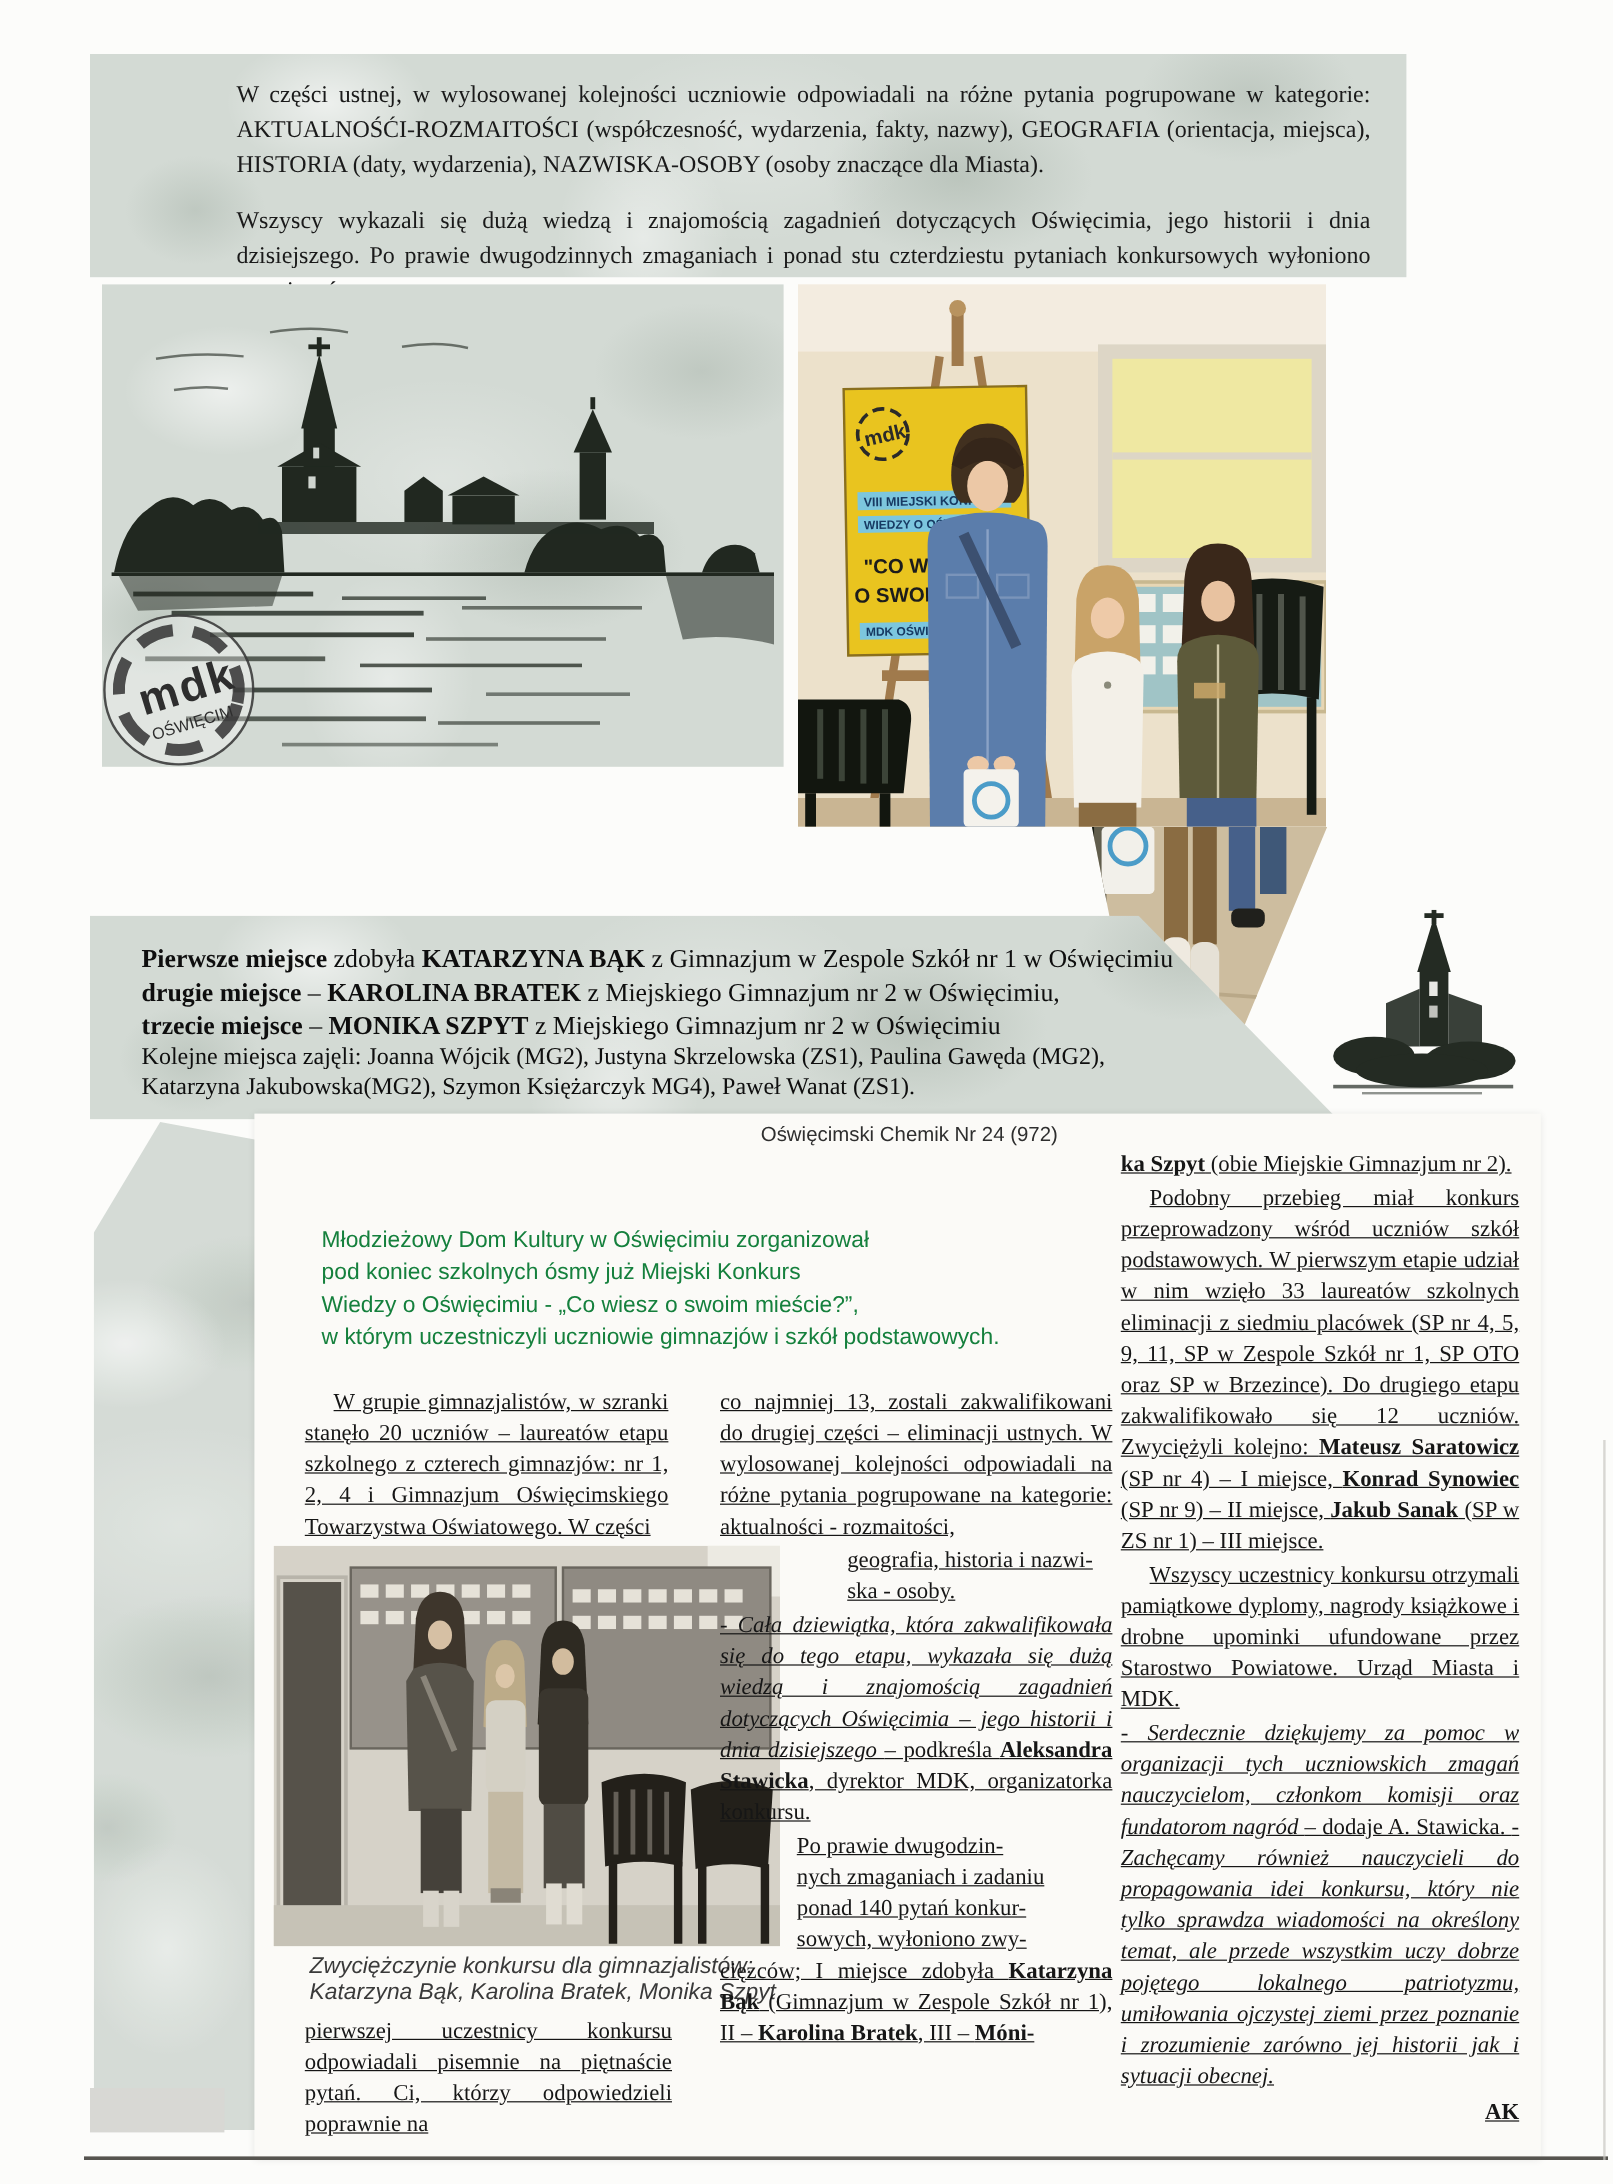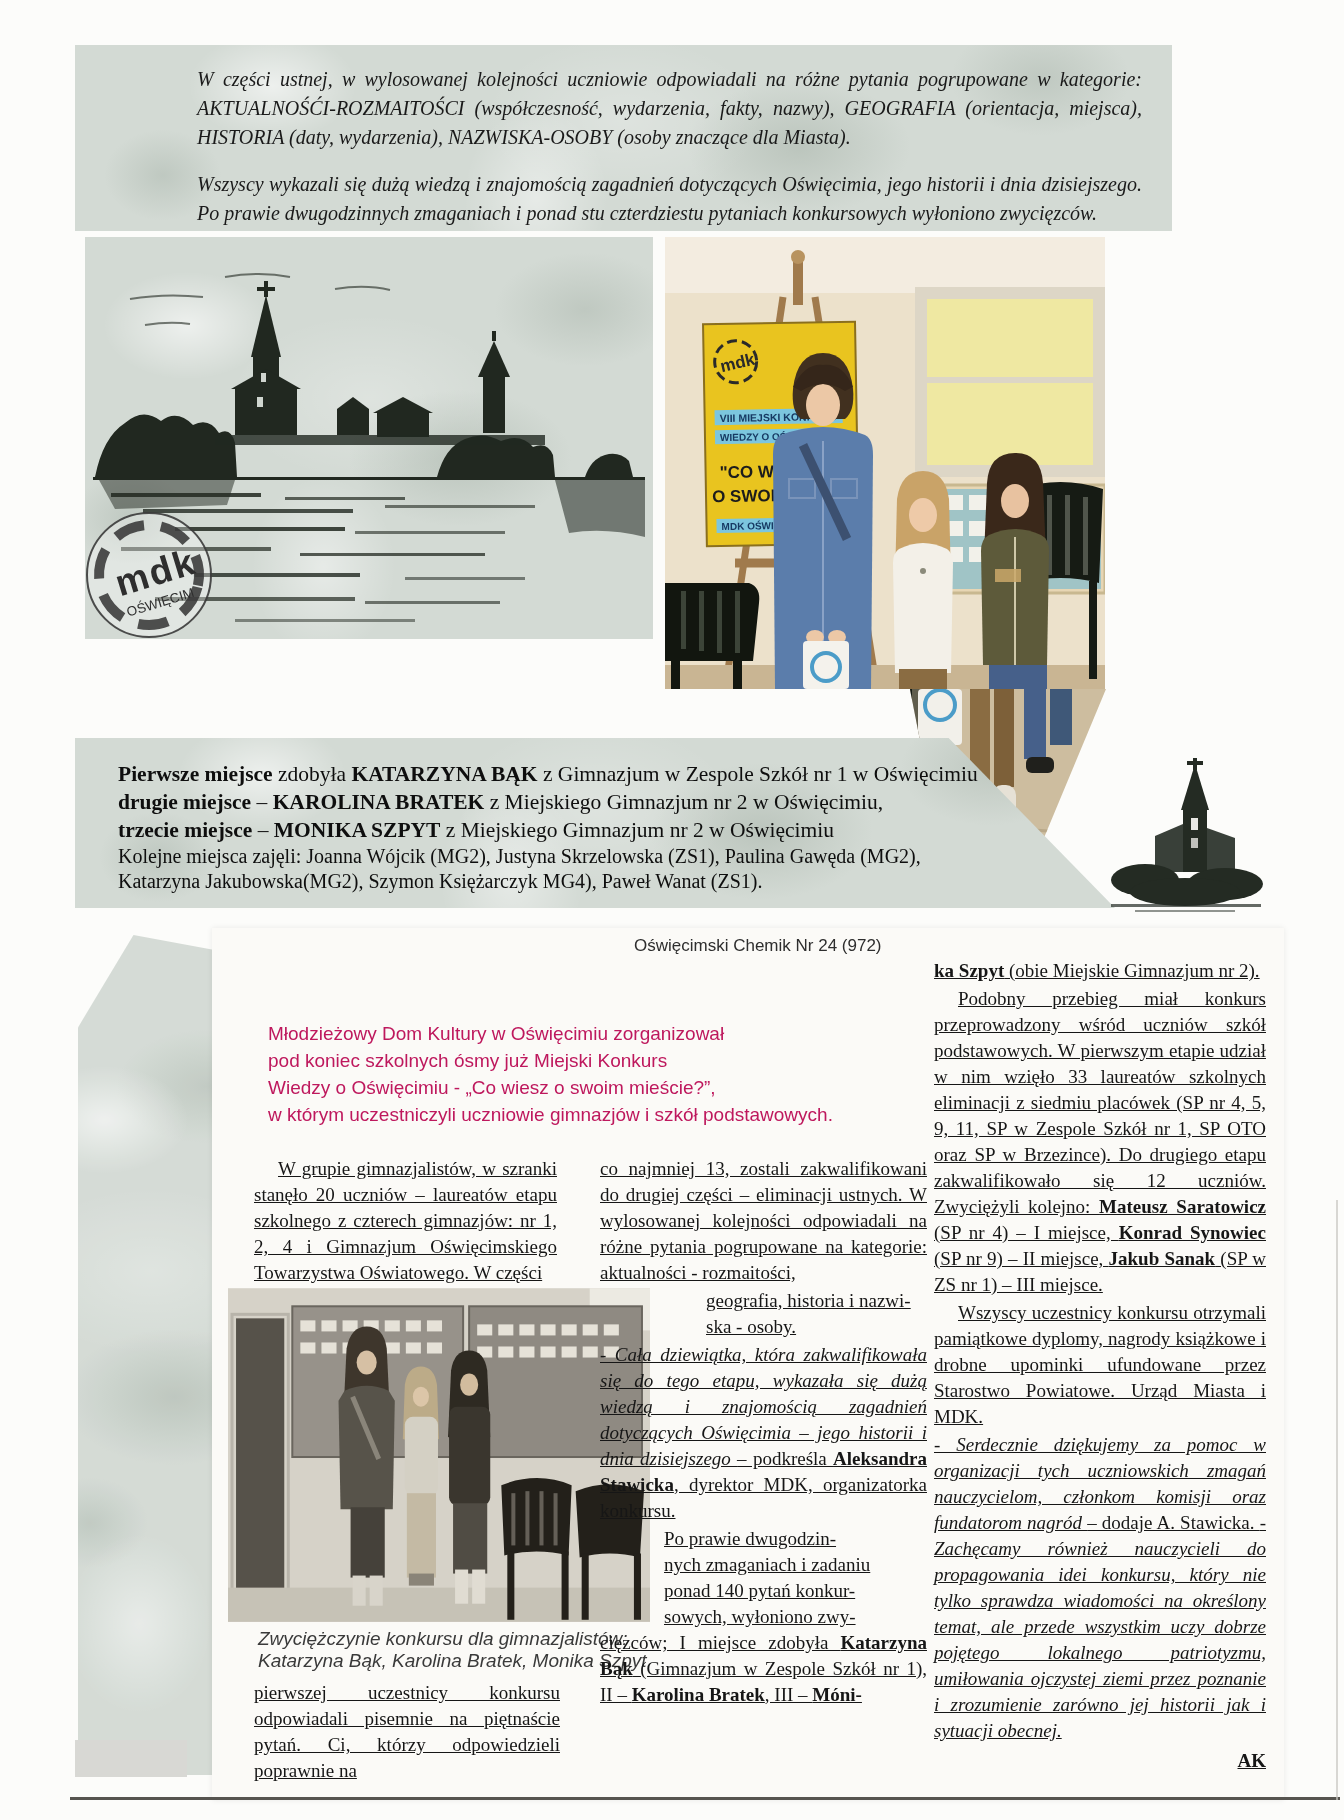--- a/index.html
+++ b/index.html
@@ -9,30 +9,30 @@
   .marble{background-color:#d3dad4;
     background-image:
       radial-gradient(ellipse 140px 90px at 18% 22%, rgba(255,255,255,.6), transparent 60%),
       radial-gradient(ellipse 180px 110px at 66% 55%, rgba(138,153,140,.32), transparent 62%),
       radial-gradient(ellipse 120px 150px at 42% 82%, rgba(255,255,255,.45), transparent 60%),
       radial-gradient(ellipse 150px 95px at 88% 18%, rgba(146,160,148,.3), transparent 60%),
       radial-gradient(ellipse 90px 70px at 8% 70%, rgba(120,138,124,.22), transparent 65%),
       radial-gradient(ellipse 200px 120px at 50% 40%, rgba(255,255,255,.25), transparent 70%);}
   .serif{font-family:"Liberation Serif",serif;text-decoration:underline;}
   .just{text-align:justify;}
-  .intro-block{padding:20px 30px 16px 122px;font-size:20px;line-height:29px;color:#1a1a1a;font-style:italic;}
+  .intro-block{padding:20px 30px 16px 122px;font-size:20px;line-height:29px;color:#1a1a1a;}
   .intro-block p{margin:0 0 18px 0;}
   .winners-block{padding:22px 40px 10px 43px;color:#0e0e0e;}
   .winners-line{font-size:21.5px;line-height:28px;white-space:nowrap;}
   .winners-small{font-size:20px;line-height:25px;white-space:nowrap;}
   .paper{background:#fbfaf7;box-shadow:0 0 6px rgba(0,0,0,.08);}
   .headline{font-family:"Liberation Sans",sans-serif;font-weight:bold;font-size:29px;
             letter-spacing:-.4px;color:#1b1b1b;}
   .source{font-family:"Liberation Sans",sans-serif;font-size:17px;color:#2e2e2e;}
-  .lead{font-family:"Liberation Sans",sans-serif;font-size:19px;line-height:27px;color:#be185d;}
+  .lead{font-family:"Liberation Sans",sans-serif;font-size:19px;line-height:27px;color:#15803d;}
   .colbody{font-size:19px;line-height:26px;}
   .colbody p{margin:0 0 2px 0;}
   .indent{text-indent:24px;}
   .caption{font-family:"Liberation Sans",sans-serif;font-style:italic;font-size:19px;
            line-height:22px;color:#3a3a3a;}
   .pre{white-space:pre-line;}
   .footer-rule{background:#56544f;}
   svg text{font-family:"Liberation Sans",sans-serif;}
 </style>
 </head>
@@ -213,21 +213,21 @@
       <rect x="92" y="0" width="20" height="98" fill="#8a6c42"></rect>
         <rect x="116" y="0" width="20" height="98" fill="#7d6039"></rect>
       <rect x="90" y="92" width="24" height="82" rx="10" fill="#efeae0"></rect>
       <rect x="114" y="96" width="24" height="80" rx="10" fill="#e6e1d6"></rect>
       <rect x="146" y="0" width="22" height="70" fill="#46608a"></rect>
         <rect x="172" y="0" width="22" height="56" fill="#3f5878"></rect>
       <rect x="148" y="68" width="28" height="16" rx="6" fill="#20201c"></rect>
     </svg>
   </div>
 
-  <div class="abs marble winners-block" style="left:75px;top:738px;width:1040px;height:170px;box-sizing:border-box;clip-path:polygon(0 0,84% 0,100% 100%,0 100%);">
+  <div class="abs marble winners-block" style="left:75px;top:763px;width:1040px;height:170px;box-sizing:border-box;clip-path:polygon(0 0,84% 0,100% 100%,0 100%);">
     <div class="winners-line"><span style="font-weight: bold;">Pierwsze miejsce</span><span> zdobyła </span><span style="font-weight: bold;">KATARZYNA BĄK</span><span> z Gimnazjum w Zespole Szkół nr 1 w Oświęcimiu</span></div>
     <div class="winners-line"><span style="font-weight: bold;">drugie miejsce</span><span> – </span><span style="font-weight: bold;">KAROLINA BRATEK</span><span> z Miejskiego Gimnazjum nr 2 w Oświęcimiu,</span></div>
     <div class="winners-line"><span style="font-weight: bold;">trzecie miejsce</span><span> – </span><span style="font-weight: bold;">MONIKA SZPYT</span><span> z Miejskiego Gimnazjum nr 2 w Oświęcimiu</span></div>
     <div class="winners-small">Kolejne miejsca zajęli: Joanna Wójcik (MG2),  Justyna Skrzelowska (ZS1), Paulina Gawęda (MG2),</div>
     <div class="winners-small">Katarzyna Jakubowska(MG2), Szymon Księżarczyk MG4), Paweł Wanat (ZS1).</div>
   </div>
 
   <div class="abs" style="left:1085px;top:758px;width:198px;height:158px;clip-path:polygon(26% 0,100% 0,100% 100%,0 100%);">
     <svg width="198" height="158" viewBox="0 0 198 158">
       <g fill="#242b23">

